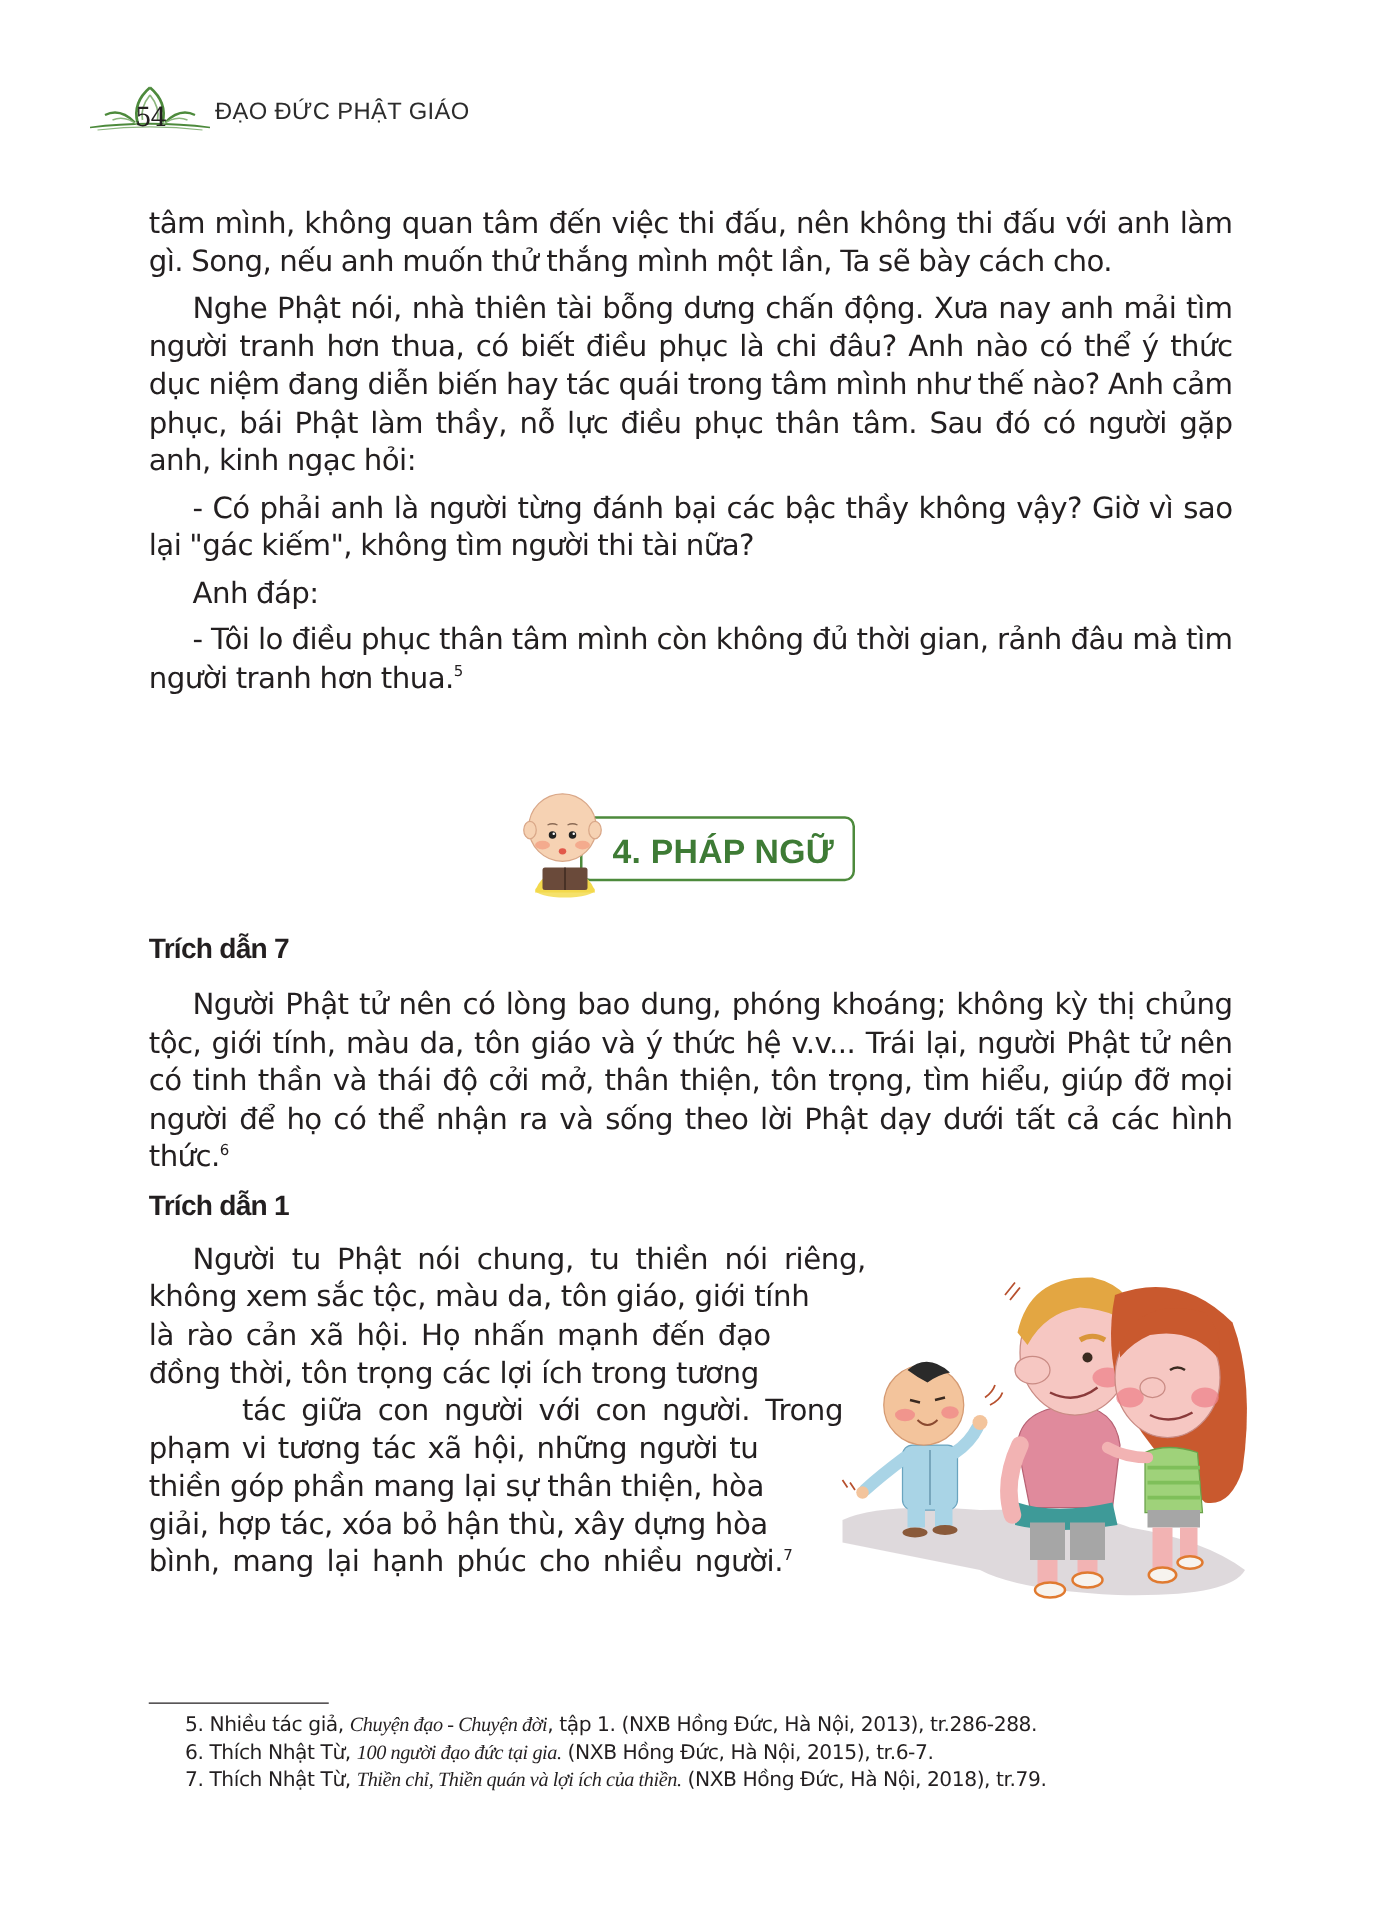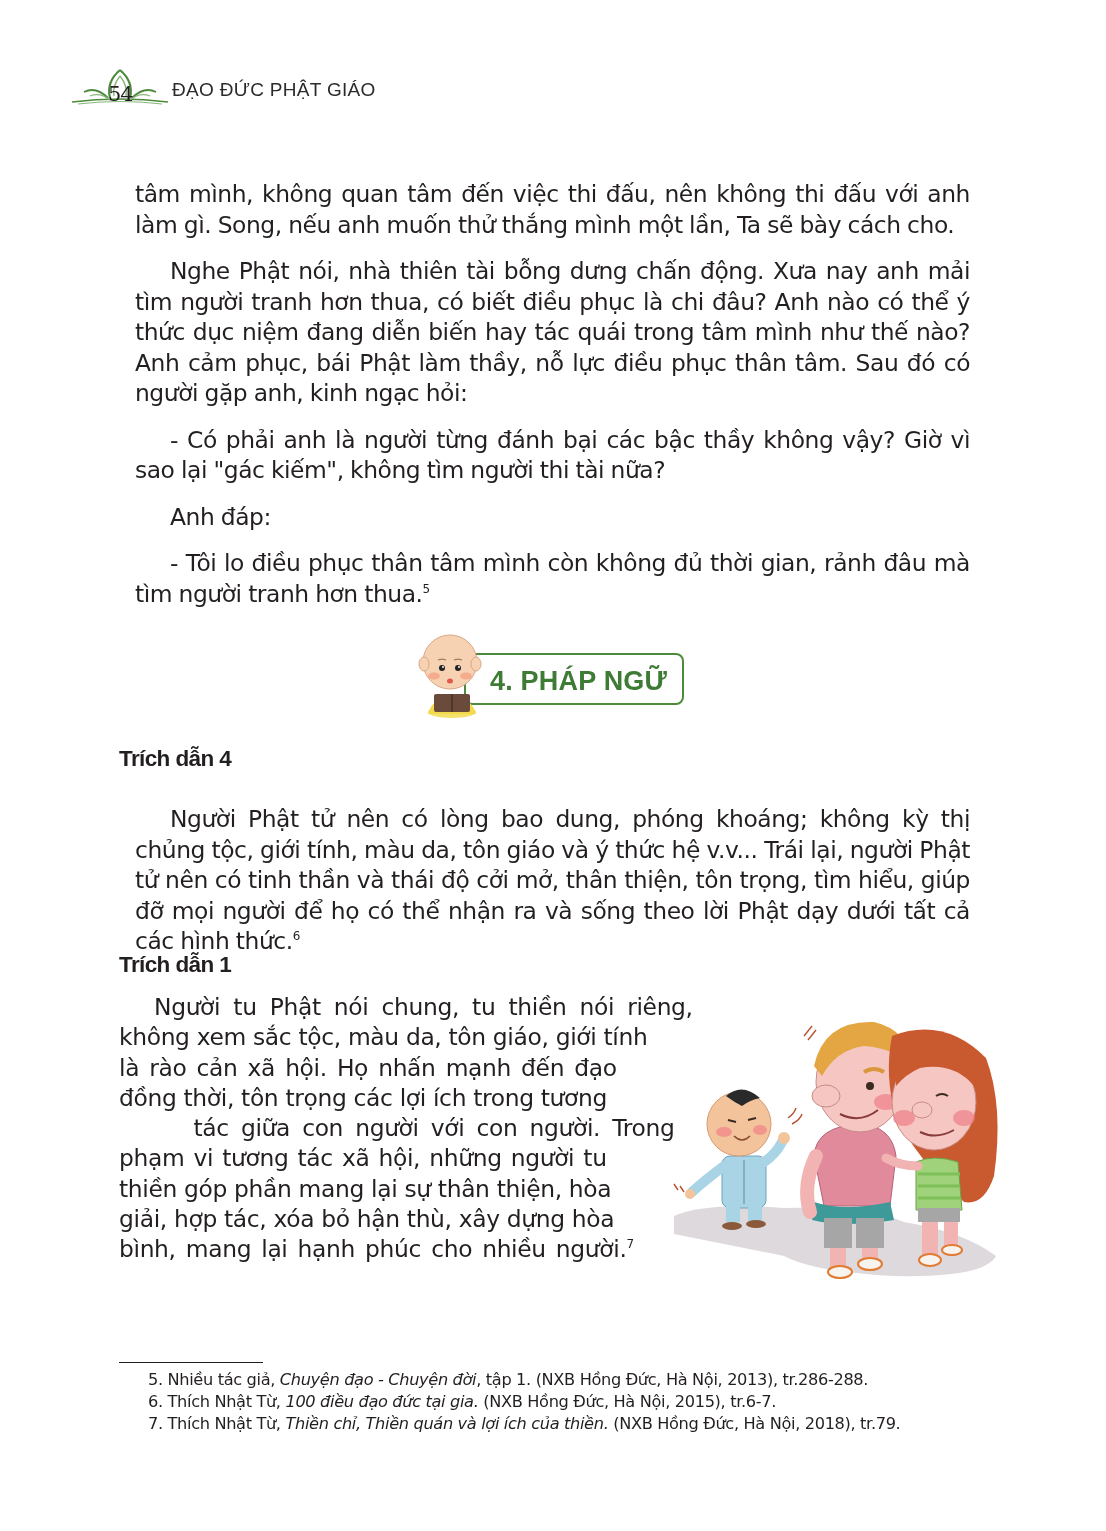--- a/index.html
+++ b/index.html
@@ -52,21 +52,21 @@
       position: absolute;
       left: 119px;
       width: 867px;
       font-size: 23.4px;
       line-height: 30.5px;
       text-align: justify;
       letter-spacing: -0.45px;
       word-spacing: -0.5px;
     }
     .para {
-      margin: 16px;
+      margin: 0;
     }
     .indent {
       text-indent: 35px;
     }
     .gap {
       margin-top: 7px;
     }
     sup {
       font-size: 12px;
       vertical-align: 9px;
@@ -153,20 +153,21 @@
       font-size: 16.2px;
       line-height: 22px;
       letter-spacing: -0.35px;
       color: #231f20;
     }
     .footnote {
       white-space: nowrap;
     }
     .footnote em {
       font-style: italic;
+      font-family: Liberation Serif, serif;
     }
   </style>
 </head>
 <body>
 
 <div class="running-header">
   <svg class="lotus" viewBox="0 0 100 44">
     <path d="M2 36 Q50 30 98 36" stroke="#4d8a3c" stroke-width="1.4" fill="none"></path>
     <path d="M8 38 Q50 33 92 38" stroke="#8bb67d" stroke-width="1" fill="none"></path>
     <path d="M50 4 Q36 16 40 32 M50 4 Q64 16 60 32" stroke="#4d8a3c" stroke-width="2.2" fill="none"></path>
@@ -203,21 +204,21 @@
     <circle cx="46" cy="40" r="3" fill="#222"></circle>
     <circle cx="31" cy="39" r="1" fill="#fff"></circle>
     <circle cx="47" cy="39" r="1" fill="#fff"></circle>
     <ellipse cx="22" cy="48" rx="6" ry="3.5" fill="#f4a184" opacity="0.8"></ellipse>
     <ellipse cx="54" cy="48" rx="6" ry="3.5" fill="#f4a184" opacity="0.8"></ellipse>
     <ellipse cx="38" cy="53" rx="3" ry="2.5" fill="#e2584a"></ellipse>
     <path d="M26 32 Q30 30 34 32 M42 32 Q46 30 50 32" stroke="#8a6a55" stroke-width="1" fill="none"></path>
   </svg>
 </div>
 
-<div class="quote-title" style="top:746px;">Trích dẫn 4</div>
+<div class="quote-title" style="top:746px;">Trích dẫn 7</div>
 <div class="body-text" style="top:788px;">
   <p class="para indent"><span>Người Phật tử nên có lòng bao dung, phóng khoáng; không kỳ thị chủng tộc, giới tính, màu da, tôn giáo và ý thức hệ v.v... Trái lại, người Phật tử nên có tinh thần và thái độ cởi mở, thân thiện, tôn trọng, tìm hiểu, giúp đỡ mọi người để họ có thể nhận ra và sống theo lời Phật dạy dưới tất cả các hình thức.</span><sup>6</sup></p>
 </div>
 
 <div class="quote-title" style="top:952px;">Trích dẫn 1</div>
 <div class="quote2-text">
   <span class="line" style="padding-left:35px; word-spacing:6px;">Người tu Phật nói chung, tu thiền nói riêng,</span>
   <span class="line">không xem sắc tộc, màu da, tôn giáo, giới tính</span>
   <span class="line" style="word-spacing:3px;">là rào cản xã hội. Họ nhấn mạnh đến đạo</span>
   <span class="line">đồng thời, tôn trọng các lợi ích trong tương</span>
@@ -293,18 +294,18 @@
   <path d="M14 184 L10 178 M20 186 L16 180" stroke="#b7502e" stroke-width="1.4"></path>
   <path d="M148 20 L140 30 M152 24 L144 34" stroke="#b7502e" stroke-width="1.4"></path>
 </svg>
 
 <div class="footnote-rule"></div>
 <div class="footnotes">
   <div class="footnote">
     <span>5.</span> <span>Nhiều tác giả,</span> <em>Chuyện đạo - Chuyện đời</em><span>, tập 1. (NXB Hồng Đức, Hà Nội, 2013), tr.286-288.</span>
   </div>
   <div class="footnote">
-    <span>6.</span> <span>Thích Nhật Từ,</span> <em>100 điều đạo đức tại gia.</em><span> (NXB Hồng Đức, Hà Nội, 2015), tr.6-7.</span>
+    <span>6.</span> <span>Thích Nhật Từ,</span> <em>100 người đạo đức tại gia.</em><span> (NXB Hồng Đức, Hà Nội, 2015), tr.6-7.</span>
   </div>
   <div class="footnote">
     <span>7.</span> <span>Thích Nhật Từ,</span> <em>Thiền chỉ, Thiền quán và lợi ích của thiền.</em><span> (NXB Hồng Đức, Hà Nội, 2018), tr.79.</span>
   </div>
 </div>
 
 </body></html>

